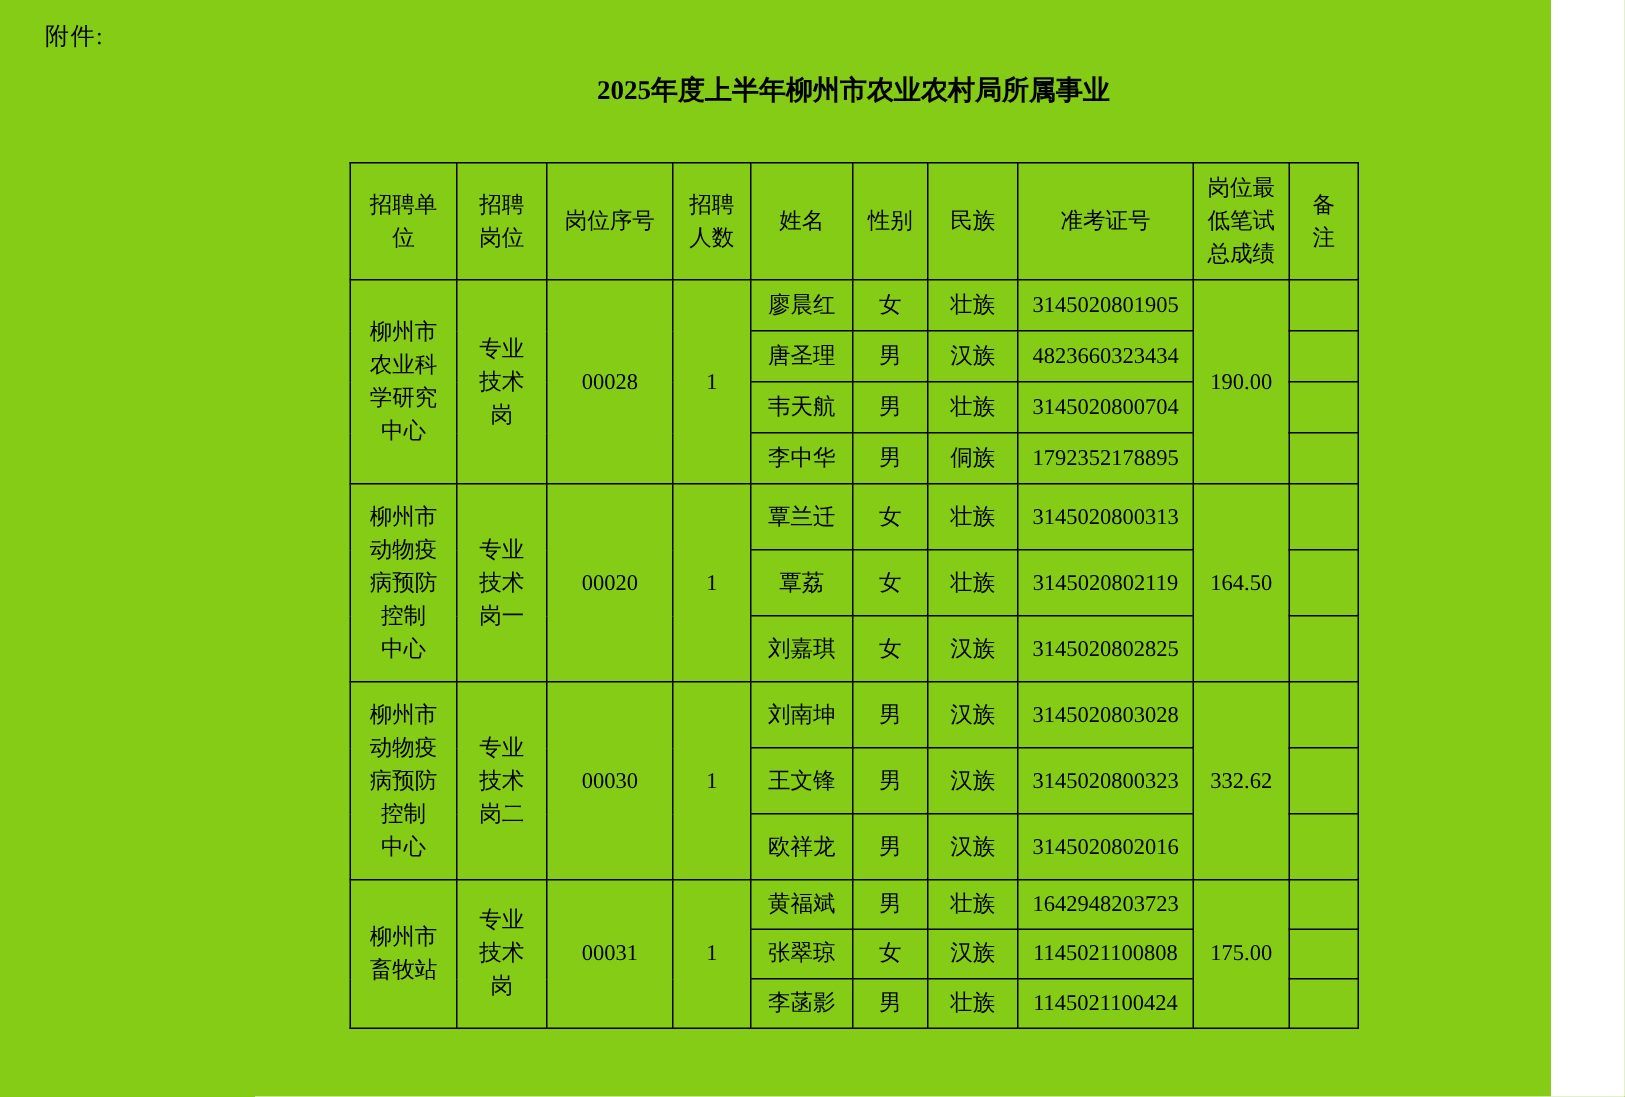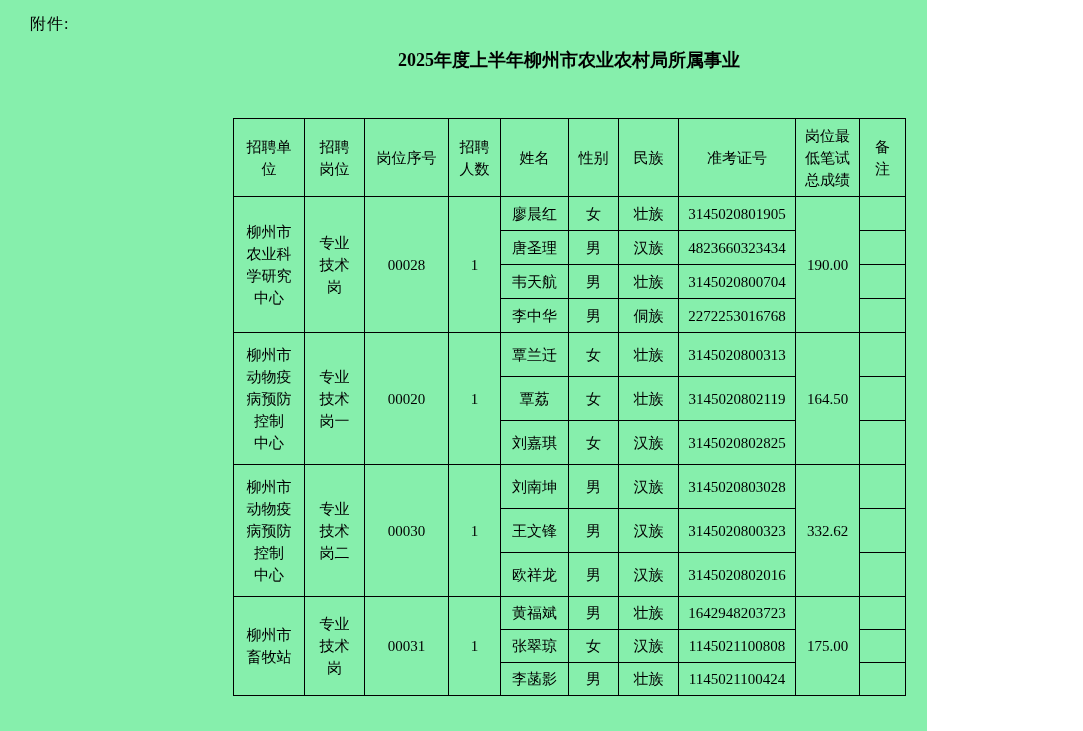--- a/index.html
+++ b/index.html
@@ -7,23 +7,23 @@
     padding: 0;
     background: #ffffff;
     width: 1083px;
     height: 731px;
     font-family: "Liberation Serif", "DejaVu Serif", serif;
     color: #000000;
     position: relative;
   }
   .page {
     position: relative;
-    width: 927px;
+    width: 1034px;
     height: 731px;
-    background: #86efac;
+    background: #84cc16;
     overflow: hidden;
   }
   .attachment {
     position: absolute;
     left: 30px;
     top: 14px;
     font-size: 16px;
     letter-spacing: 1px;
   }
   .title-wrap {
@@ -37,21 +37,20 @@
   }
   .title-line {
     line-height: 36px;
   }
   table.roster {
     position: absolute;
     left: 233px;
     top: 108px;
     border-collapse: collapse;
     table-layout: fixed;
-    margin-top: 10px;
   }
   table.roster td {
     border: 1px solid #000000;
     text-align: center;
     vertical-align: middle;
     font-size: 15px;
     line-height: 22px;
     padding: 0;
     white-space: pre-line;
     overflow: hidden;
@@ -135,21 +134,21 @@
         <td>韦天航</td>
         <td>男</td>
         <td>壮族</td>
         <td>3145020800704</td>
         <td></td>
       </tr>
       <tr class="r-b1">
         <td>李中华</td>
         <td>男</td>
         <td>侗族</td>
-        <td>2272253016768</td>
+        <td>1792352178895</td>
         <td></td>
       </tr>
 
       <tr class="r-b2">
         <td rowspan="3">柳州市
 动物疫
 病预防
 控制
 中心</td>
         <td rowspan="3">专业

